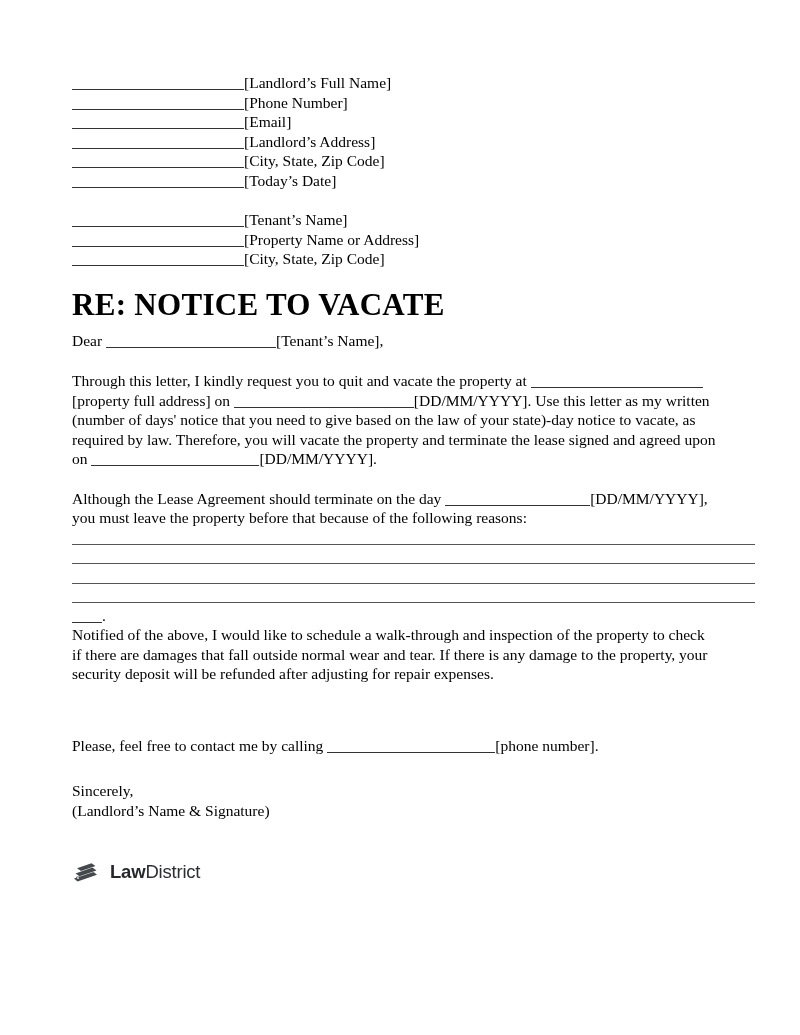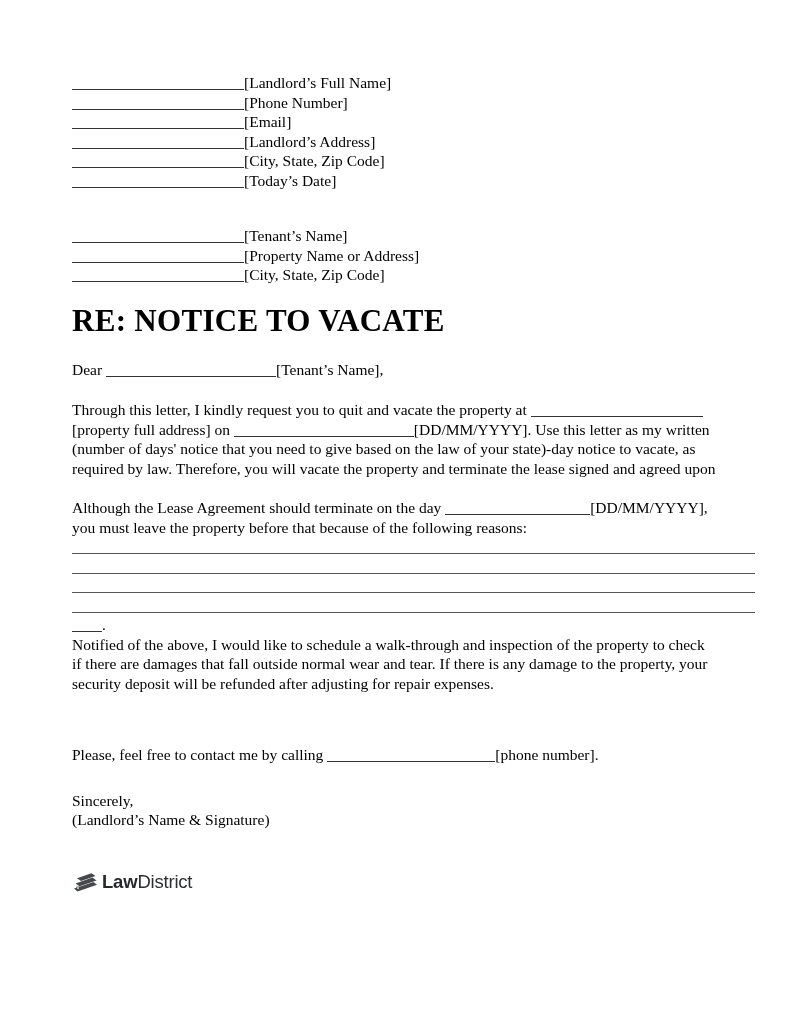--- a/index.html
+++ b/index.html
@@ -9,36 +9,36 @@
     font-family:"Liberation Serif",serif;color:#000;
   }
   .line{font-size:15.5px;line-height:19.5px;white-space:pre;}
   .blank{
     display:inline-block;height:2px;border-bottom:1.2px solid #333;
     transform:translateY(2px);
   }
   .w172{width:172px}.w170{width:170px}.w180{width:180px}.w168{width:168px}
   .w145{width:145px}.w30{width:30px}
   .block-date{}
-  .block-tenant{margin-top:36px}
+  .block-tenant{margin-top:20px}
   .subject{
     font-size:31px;line-height:36px;font-weight:bold;margin:18px 0 0 0;
     letter-spacing:.3px;white-space:pre;font-family:Liberation Serif, serif;
   }
-  .salutation{margin-top:21px}
+  .salutation{margin-top:8px}
   .para1{margin-top:21px}
   .para2{margin-top:20px}
   .reason-rule{height:16px;border-bottom:1px solid #555;margin-bottom:2.5px}
   .short-reason{margin-top:2px}
   .para3{}
   .contact{margin-top:52px}
   .closing{margin-top:26px}
   .signature{}
   .logo{
-    margin-top:40px;display:flex;align-items:center;gap:5px;
+    margin-top:40px;display:flex;align-items:center;gap:13px;
     font-family:"Liberation Sans",sans-serif;font-size:18.5px;
     letter-spacing:-0.2px;color:#26282b;
   }
   .logo .law{font-weight:bold}
   .logo .district{font-weight:400;color:#2c2e31}
   .logo-icon{display:inline-flex;align-items:center}
 </style>
 </head>
 <body>
 
@@ -64,20 +64,21 @@
 
   <div class="subject">RE: NOTICE TO VACATE</div>
 
   <div class="line salutation"><span>Dear </span><span class="blank w170"></span><span>[Tenant’s Name],</span></div>
 
   <div class="para1">
     <div class="line"><span>Through this letter, I kindly request you to quit and vacate the property at </span><span class="blank w172"></span></div>
     <div class="line"><span>[property full address] on </span><span class="blank w180"></span><span>[DD/MM/YYYY]. Use this letter as my written</span></div>
     <div class="line"><span>(number of days' notice that you need to give based on the law of your state)-day notice to vacate, as</span></div>
     <div class="line"><span>required by law. Therefore, you will vacate the property and terminate the lease signed and agreed upon</span></div>
+    <div class="line"><span>on </span><span class="blank w168"></span><span>[DD/MM/YYYY].</span></div>
   </div>
 
   <div class="para2">
     <div class="line"><span>Although the Lease Agreement should terminate on the day </span><span class="blank w145"></span><span>[DD/MM/YYYY],</span></div>
     <div class="line"><span>you must leave the property before that because of the following reasons:</span></div>
   </div>
 
   <div>
     <div class="reason-rule"></div>
     <div class="reason-rule"></div>

